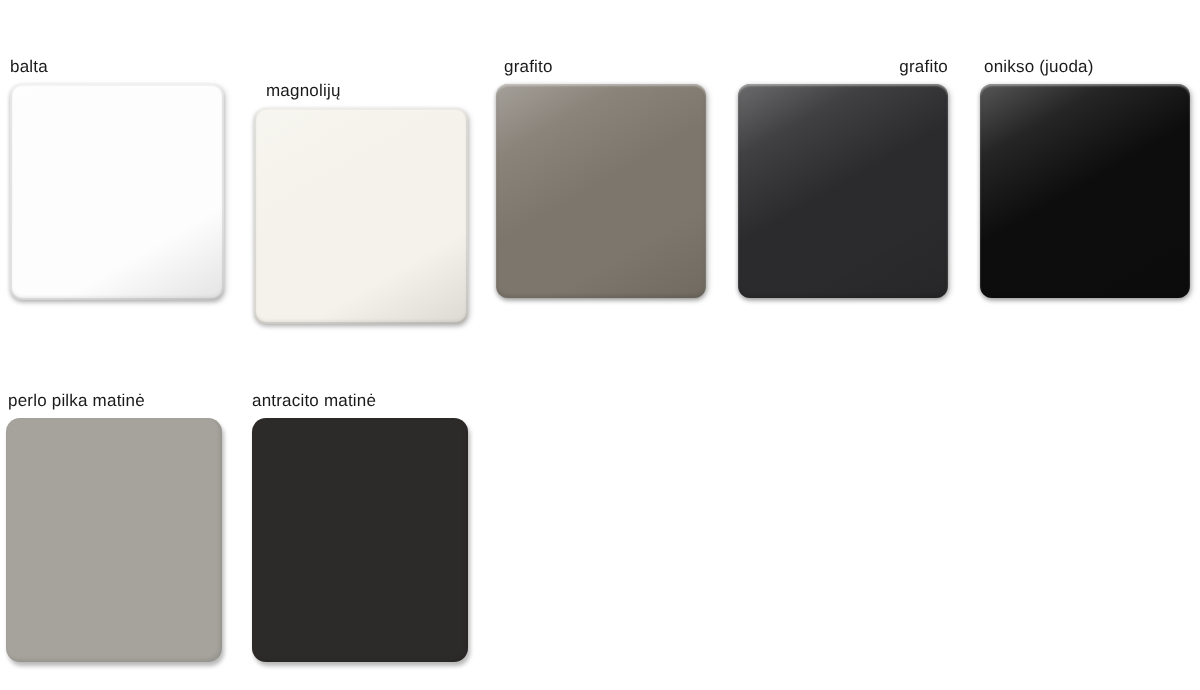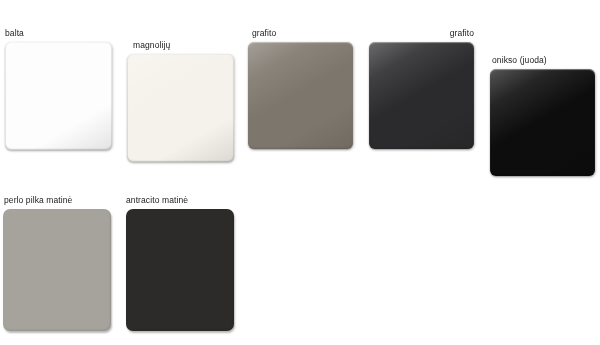--- a/index.html
+++ b/index.html
@@ -106,21 +106,21 @@
       <div class="swatch-chip gloss light" style="width: 107px; height: 108px; background: rgb(244, 242, 234); margin-left: -6px;"></div>
     </div>
     <div class="swatch-cell" style="left: 252px; top: 28px;">
       <div class="swatch-label">grafito</div>
       <div class="swatch-chip gloss" style="width: 105px; height: 107px; background: rgb(125, 118, 108); margin-left: -4px;"></div>
     </div>
     <div class="swatch-cell" style="left: 370px; top: 28px; text-align: right;">
       <div class="swatch-label">grafito</div>
       <div class="swatch-chip gloss" style="width: 105px; height: 107px; background: rgb(43, 43, 45); margin-left: -1px;"></div>
     </div>
-    <div class="swatch-cell" style="left: 492px; top: 28px; margin-top: 27px;">
+    <div class="swatch-cell" style="left: 492px; top: 28px;">
       <div class="swatch-label">onikso (juoda)</div>
       <div class="swatch-chip gloss" style="width: 105px; height: 107px; background: rgb(13, 13, 13); margin-left: -2px;"></div>
     </div>
     <div class="swatch-cell" style="left: 4px; top: 195px;">
       <div class="swatch-label">perlo pilka matinė</div>
       <div class="swatch-chip matte" style="width: 108px; height: 122px; background: rgb(165, 163, 156); margin-left: -1px;"></div>
     </div>
     <div class="swatch-cell" style="left: 126px; top: 195px;">
       <div class="swatch-label">antracito matinė</div>
       <div class="swatch-chip matte" style="width: 108px; height: 122px; background: rgb(45, 43, 42); margin-left: 0px;"></div>

